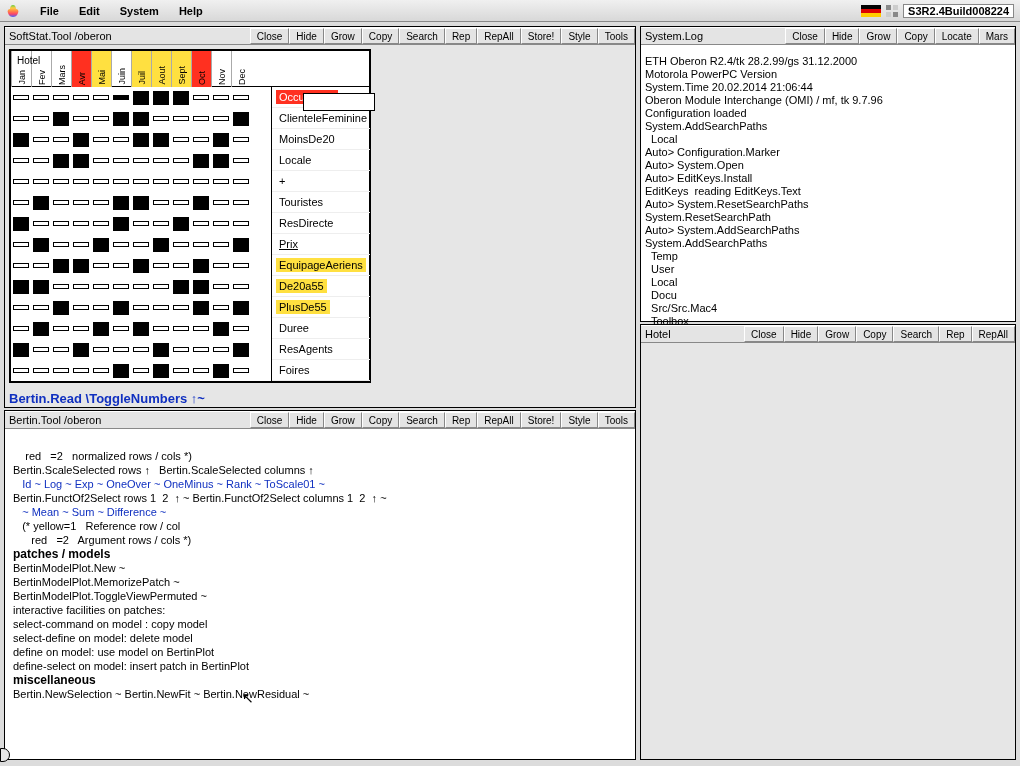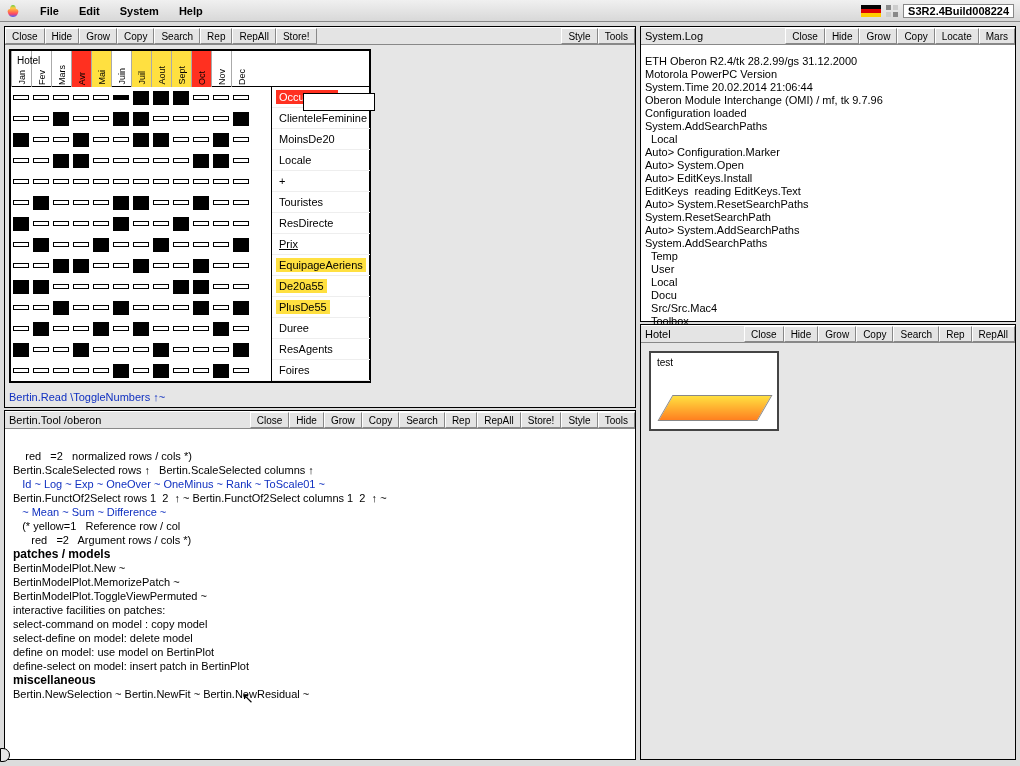--- a/index.html
+++ b/index.html
@@ -154,22 +154,23 @@
     border-bottom:1px solid #eee;
   }
   .rowlabel.yellow { background:#ffe040; }
   .rowlabel.red { background:#ff3020; color:#fff; }
 
   .month-col.yellow { background:#ffe040; }
   .month-col.red    { background:#ff3020; }
 
   .bertin-cmds {
     padding: 4px;
-    font-size:11px;
+    font-size:13px;
     color:#1030c0;
+    font-weight:bold;
   }
 
   
   .right-btn-group { margin-left:auto; display:flex; }
 
   
   .field-box {
     position:absolute;
     left: 298px; top: 48px;
     width: 72px; height: 18px;
@@ -295,20 +296,21 @@
           <rect x="1" y="8" width="5" height="5" fill="#ccc"></rect>
           <rect x="8" y="8" width="5" height="5" fill="#888"></rect>
         </svg>
     </span>
     <span class="build-text">S3R2.4Build008224</span>
   </div>
 </div>
 
 <div class="soft-viewer">
   <div class="viewer-bar">
+    <div class="viewer-title">SoftStat.Tool /oberon</div>
     <div id="soft-btns" style="display:flex">
         <button class="vbtn">Close</button>
         <button class="vbtn">Hide</button>
         <button class="vbtn">Grow</button>
         <button class="vbtn">Copy</button>
         <button class="vbtn">Search</button>
         <button class="vbtn">Rep</button>
         <button class="vbtn">RepAll</button>
         <button class="vbtn">Store!</button>
       </div>
@@ -990,22 +992,16 @@
     <div id="hotel-btns" style="display:flex">
         <button class="vbtn">Close</button>
         <button class="vbtn">Hide</button>
         <button class="vbtn">Grow</button>
         <button class="vbtn">Copy</button>
         <button class="vbtn">Search</button>
         <button class="vbtn">Rep</button>
         <button class="vbtn">RepAll</button>
       </div>
   </div>
-  <div class="hotel-body">
-    <div class="hotel-preview">
-      <div class="label">test</div>
-      <div class="platform"></div>
-    </div>
-  </div>
 </div>
 
 <span class="arrow-cursor">↖</span>
 <div class="edge-handle"></div>
 
 </body></html>

